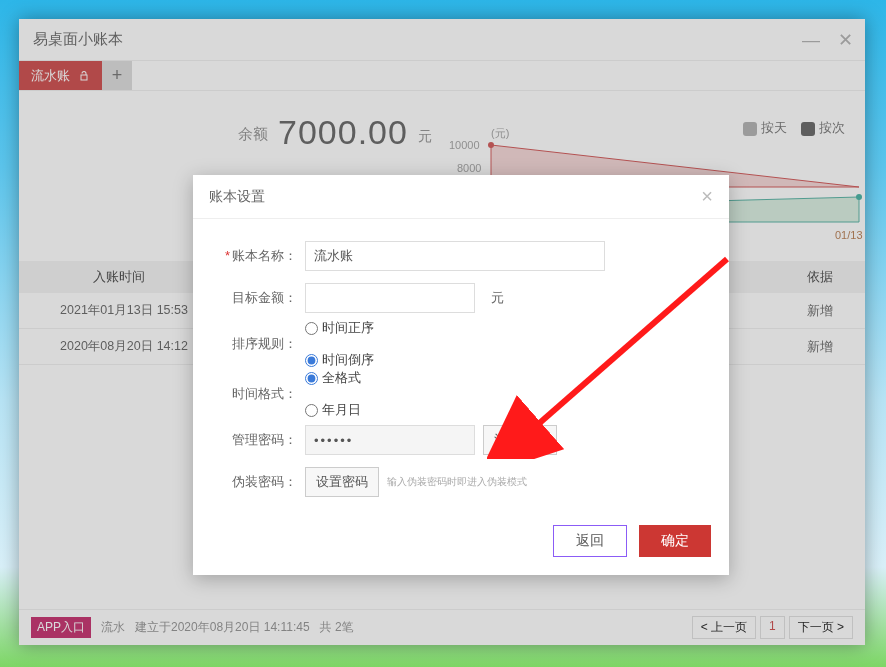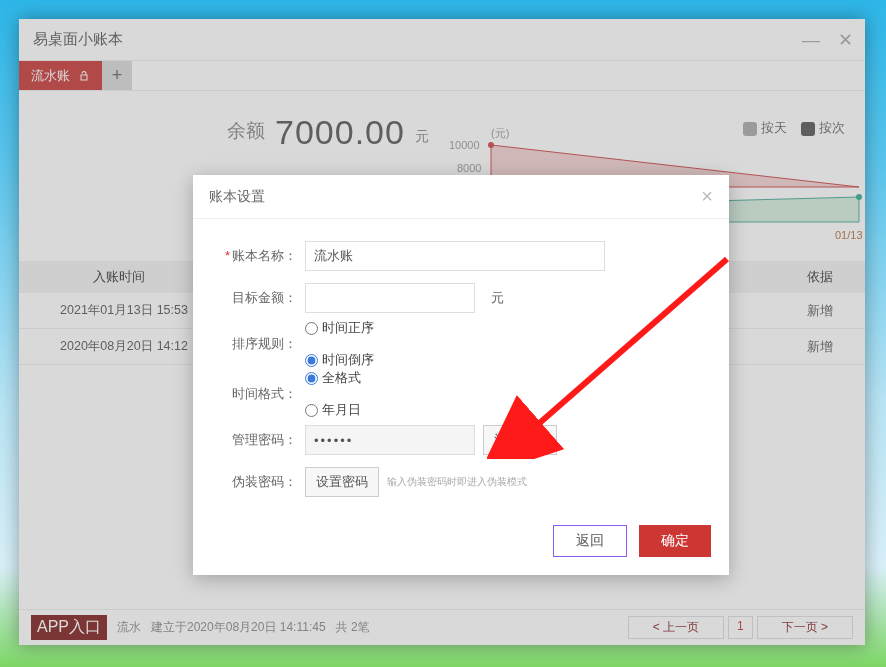--- a/index.html
+++ b/index.html
@@ -58,21 +58,21 @@
   font-size: 18px;
   cursor: pointer;
 }
 .balance-row {
   display: flex;
   align-items: flex-end;
   gap: 10px;
   padding: 22px 0 0 208px;
   position: relative;
 }
-.balance-label { color: #888; font-size: 19px; margin-bottom: 8px; }
+.balance-label { color: #888; font-size: 15px; margin-bottom: 8px; margin-left: 11px; }
 .balance-amount { font-size: 34px; color: #555; letter-spacing: 1px; }
 .balance-unit { color: #888; font-size: 14px; margin-bottom: 6px; }
 .chart-area {
   position: absolute;
   left: 430px; top: 100px;
   width: 420px; height: 120px;
 }
 .chart-legend {
   position: absolute;
   right: 24px; top: 0;
@@ -117,30 +117,30 @@
   height: 36px;
   border-top: 1px solid #eee;
   display: flex;
   align-items: center;
   padding: 0 12px;
   gap: 10px;
   font-size: 12px;
   color: #888;
 }
 .app-entry {
-  background: #7f1d1d;
+  background: #be185d;
   color: #fff;
   padding: 2px 6px;
-  font-size: 16px;
+  font-size: 12px;
 }
 .pager { margin-left:auto; display:flex; gap:4px; }
 .pager .btn {
   border: 1px solid #ddd;
-  padding: 2px 24px;
-  color: #7f1d1d;
+  padding: 2px 8px;
+  color: #000000;
   background: #fff;
   cursor: pointer;
 }
 .pager .pg {
   border: 1px solid #ddd;
   padding: 2px 8px;
   color: #c83838;
 }
 
 

